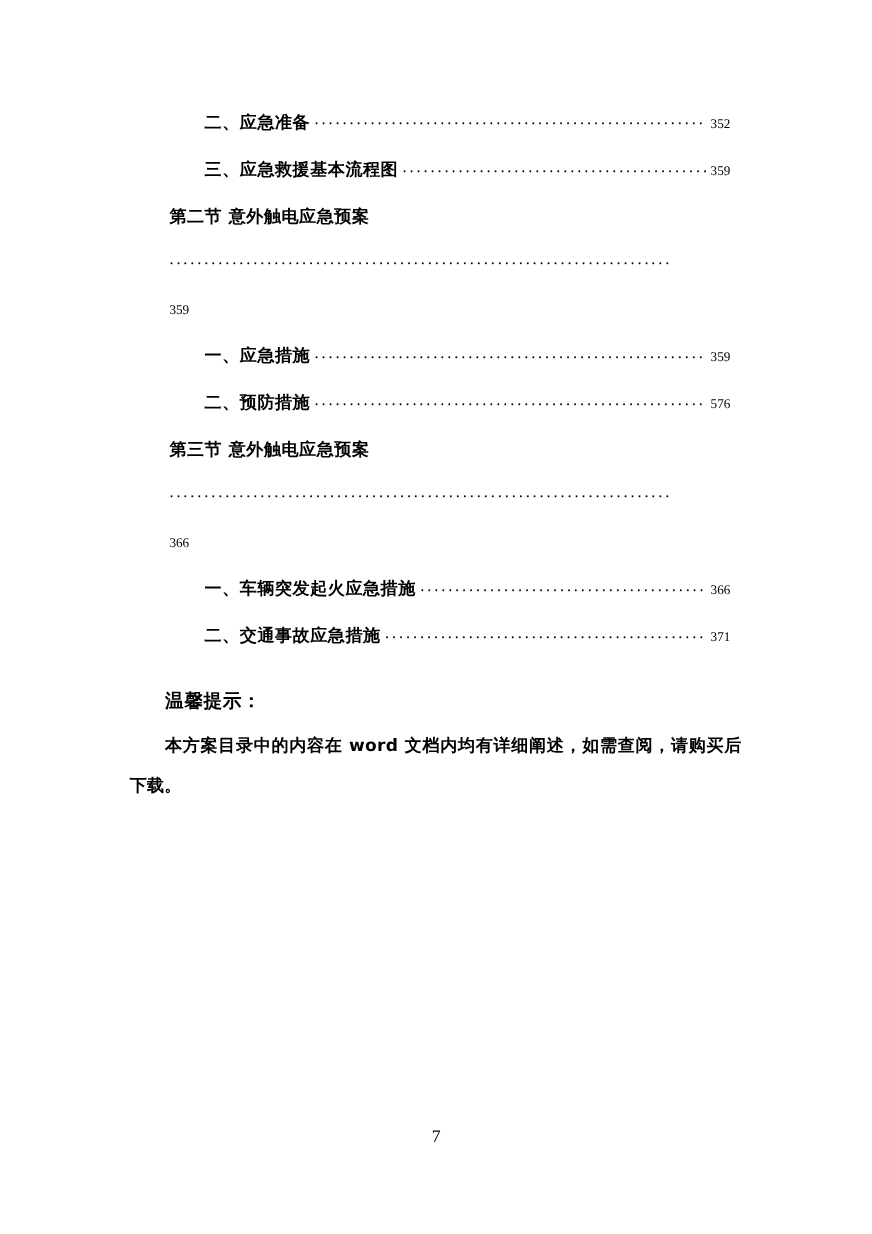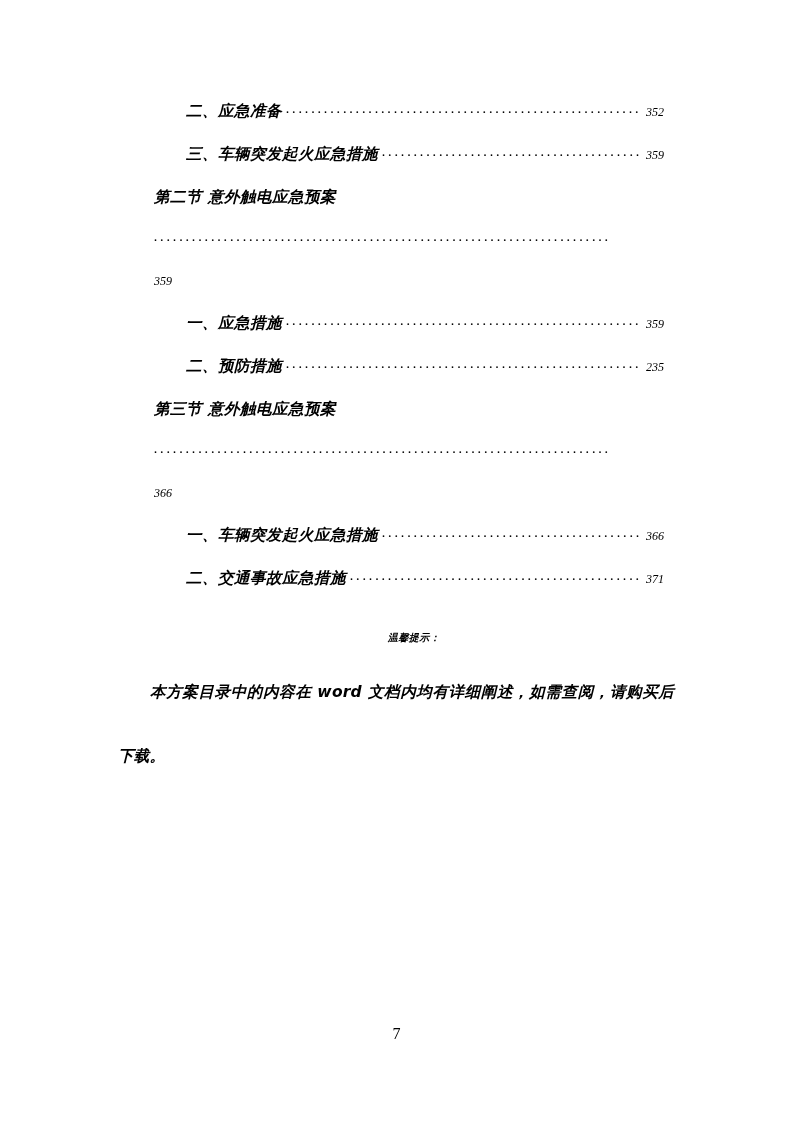--- a/index.html
+++ b/index.html
@@ -23,21 +23,20 @@
     width: 793px;
     height: 1122px;
     box-sizing: border-box;
   }
 
   .content {
     position: absolute;
     left: 118px;
     top: 90px;
     width: 560px;
-    font-style: italic;
   }
 
   
   .toc-entry {
     display: flex;
     align-items: baseline;
     font-size: 15.5px;
     line-height: 42px;
     white-space: nowrap;
     font-family: "DejaVu Sans", sans-serif;
@@ -74,31 +73,30 @@
     min-width: 32px;
     text-align: left;
   }
 
   .note-block {
     margin-top: 16px;
   }
   .note-title {
     font-family: "DejaVu Sans", sans-serif;
     font-weight: bold;
-    font-size: 10px;
+    font-size: 17px;
     padding-left: 32px;
     line-height: 44px;
     letter-spacing: 0.5px;
-    text-align: center;
   }
   .note-para {
     font-family: "DejaVu Sans", sans-serif;
     font-weight: bold;
     font-size: 15.5px;
-    line-height: 64px;
+    line-height: 36px;
     text-indent: 32px;
     letter-spacing: 0.2px;
     width: 556px;
     text-align: justify;
   }
 
   .page-number {
     position: absolute;
     left: 0;
     top: 1025px;
@@ -116,41 +114,41 @@
 
   <div class="content">
 
     <div class="toc-entry level-2">
       <span class="toc-title">二、应急准备</span>
       <span class="toc-leader">........................................................................</span>
       <span class="toc-page">352</span>
     </div>
 
     <div class="toc-entry level-2">
-      <span class="toc-title">三、车辆突发起火应急措施</span>
+      <span class="toc-title">三、应急救援基本流程图</span>
       <span class="toc-leader">........................................................................</span>
       <span class="toc-page">359</span>
     </div>
 
     <div class="toc-entry level-1">
       <span class="toc-title">第二节  意外触电应急预案</span>
       <span class="toc-leader">........................................................................</span>
       <span class="toc-page">359</span>
     </div>
 
     <div class="toc-entry level-2">
       <span class="toc-title">一、应急措施</span>
       <span class="toc-leader">........................................................................</span>
       <span class="toc-page">359</span>
     </div>
 
     <div class="toc-entry level-2">
       <span class="toc-title">二、预防措施</span>
       <span class="toc-leader">........................................................................</span>
-      <span class="toc-page">235</span>
+      <span class="toc-page">576</span>
     </div>
 
     <div class="toc-entry level-1">
       <span class="toc-title">第三节  意外触电应急预案</span>
       <span class="toc-leader">........................................................................</span>
       <span class="toc-page">366</span>
     </div>
 
     <div class="toc-entry level-2">
       <span class="toc-title">一、车辆突发起火应急措施</span>

